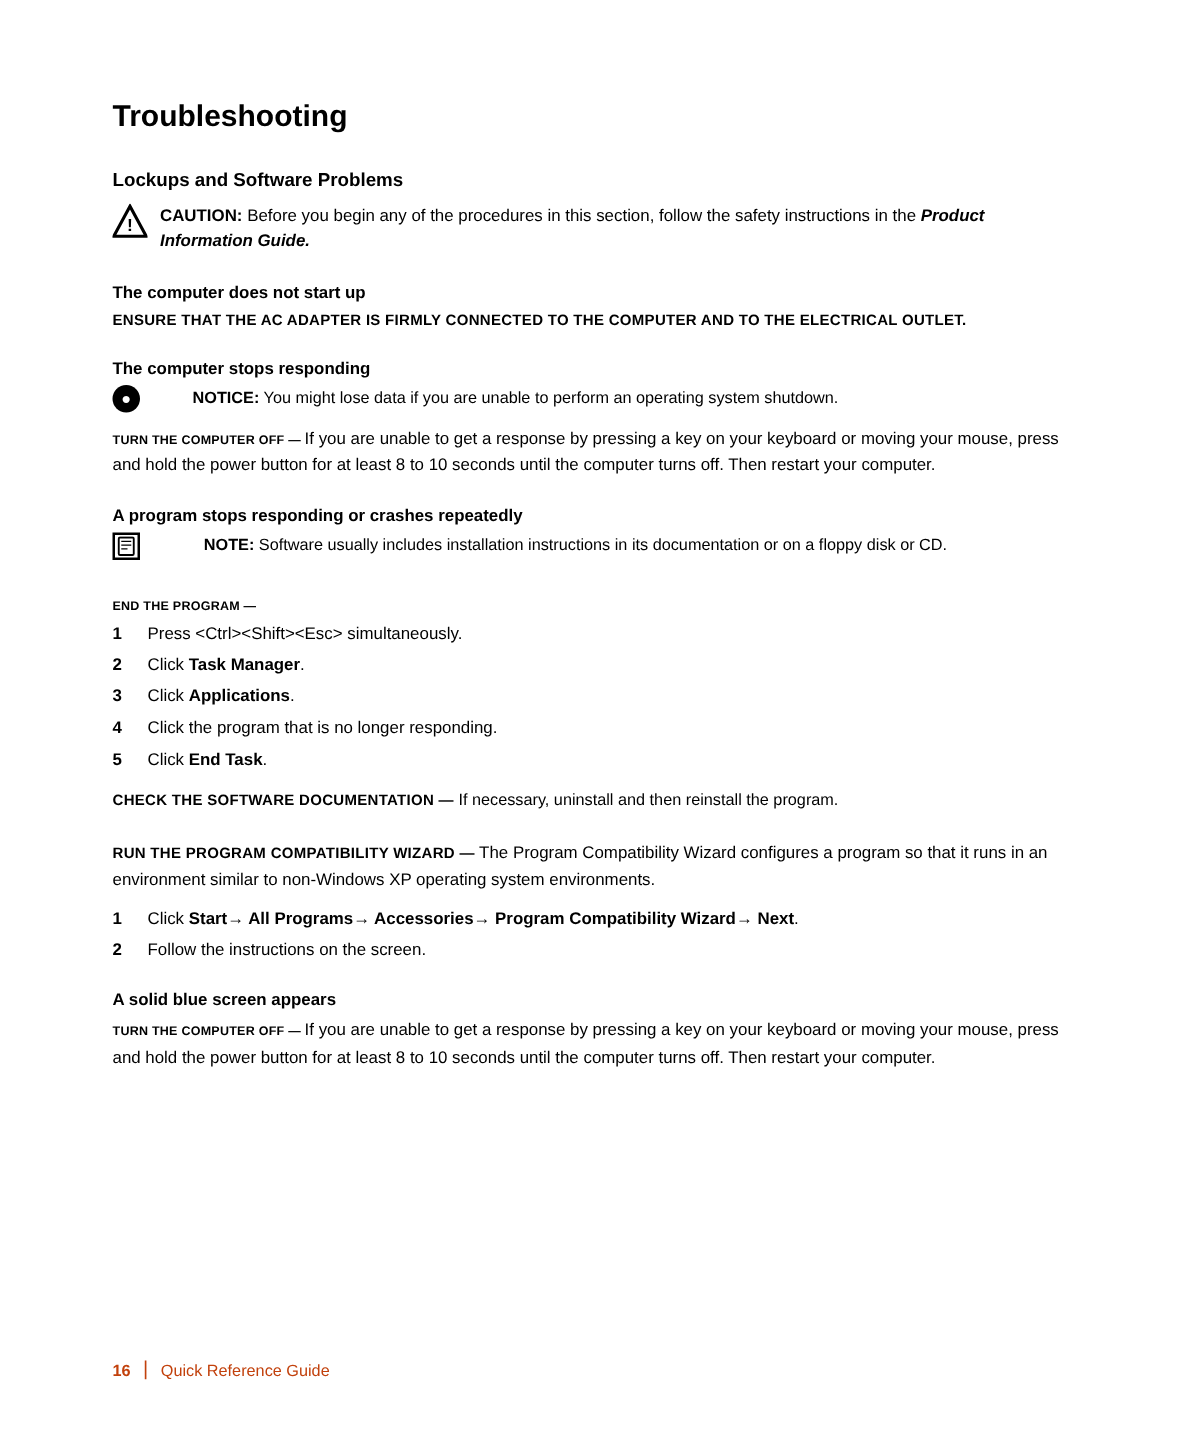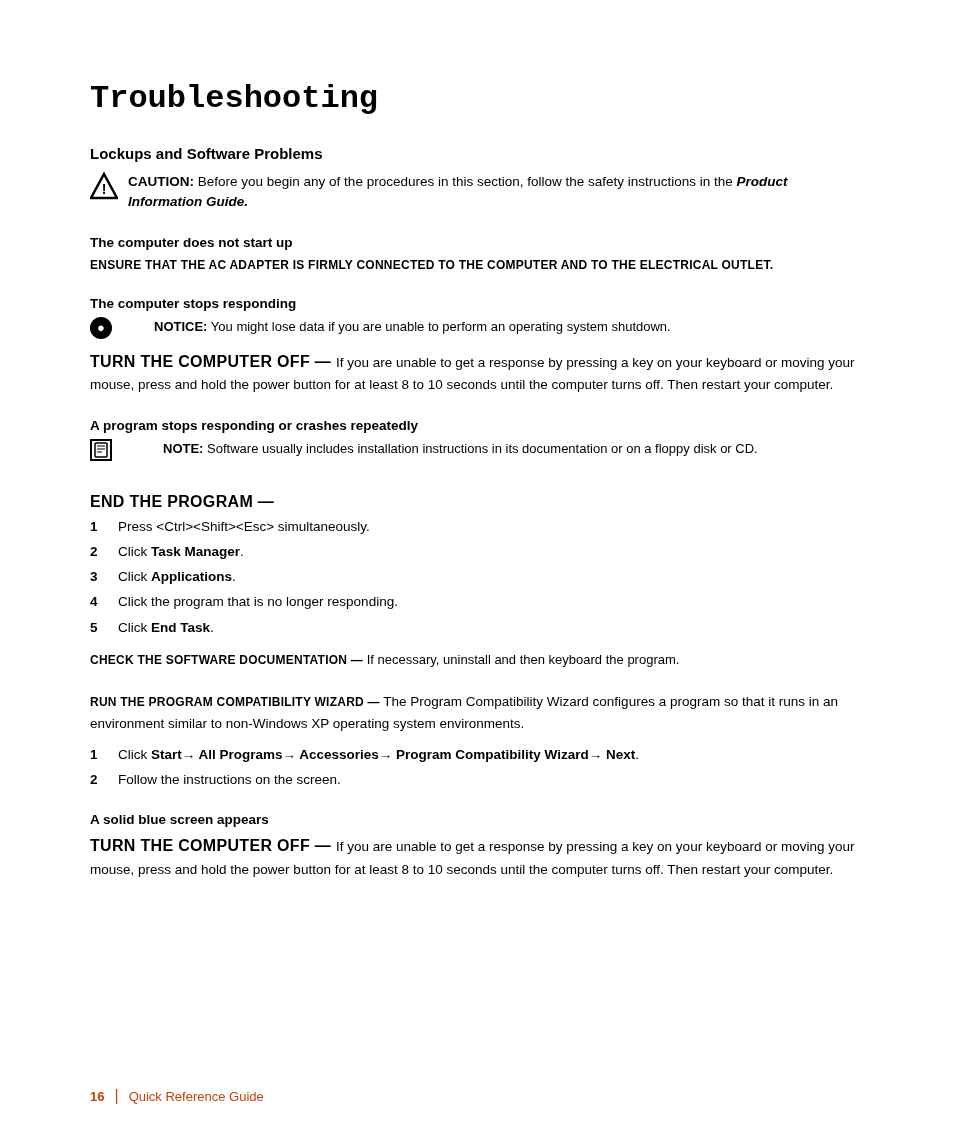--- a/index.html
+++ b/index.html
@@ -18,23 +18,23 @@
     }
 
     .page {
       width: 954px;
       min-height: 1145px;
       padding: 80px 90px 80px 90px;
       position: relative;
     }
 
     .page-title {
-      font-size: 32px;
-      font-weight: bold;
-      font-family: Liberation Mono, monospace;
+      font-size: 24px;
+      font-weight: bold;
+      font-family: Liberation Sans, sans-serif;
       margin-bottom: 28px;
     }
 
     .section-heading {
       font-size: 15px;
       font-weight: bold;
       font-family: Arial, Helvetica, sans-serif;
       margin-bottom: 10px;
     }
 
@@ -115,21 +115,21 @@
     }
 
     .body-text {
       font-size: 13.5px;
       font-family: Arial, Helvetica, sans-serif;
       line-height: 1.6;
       margin-bottom: 14px;
     }
 
     .command-label {
-      font-size: 16px;
+      font-size: 10px;
       font-family: Arial, Helvetica, sans-serif;
       font-variant: small-caps;
       text-transform: uppercase;
       font-weight: bold;
       letter-spacing: 0.02em;
       margin-bottom: 6px;
       margin-top: 32px;
     }
 
     .steps-list {
@@ -330,21 +330,21 @@
           <span class="step-text">Click the program that is no longer responding.</span>
         </li>
         <li>
           <span class="step-num">5</span>
           <span class="step-text">Click <strong>End Task</strong>.</span>
         </li>
       </ol>
 
       <div class="check-line">
         <strong>Check the software documentation</strong> <strong>—</strong>
-        <span>  If necessary, uninstall and then keyboard the program.</span>
+        <span>  If necessary, uninstall and then reinstall the program.</span>
       </div>
     </div>
 
     <div class="section-block">
 
       <div class="wizard-intro">
         <strong>Run the Program Compatibility Wizard —</strong>
         <span>  The Program Compatibility Wizard configures a program so that it runs in an environment similar to non-Windows XP operating system environments.</span>
       </div>
 

